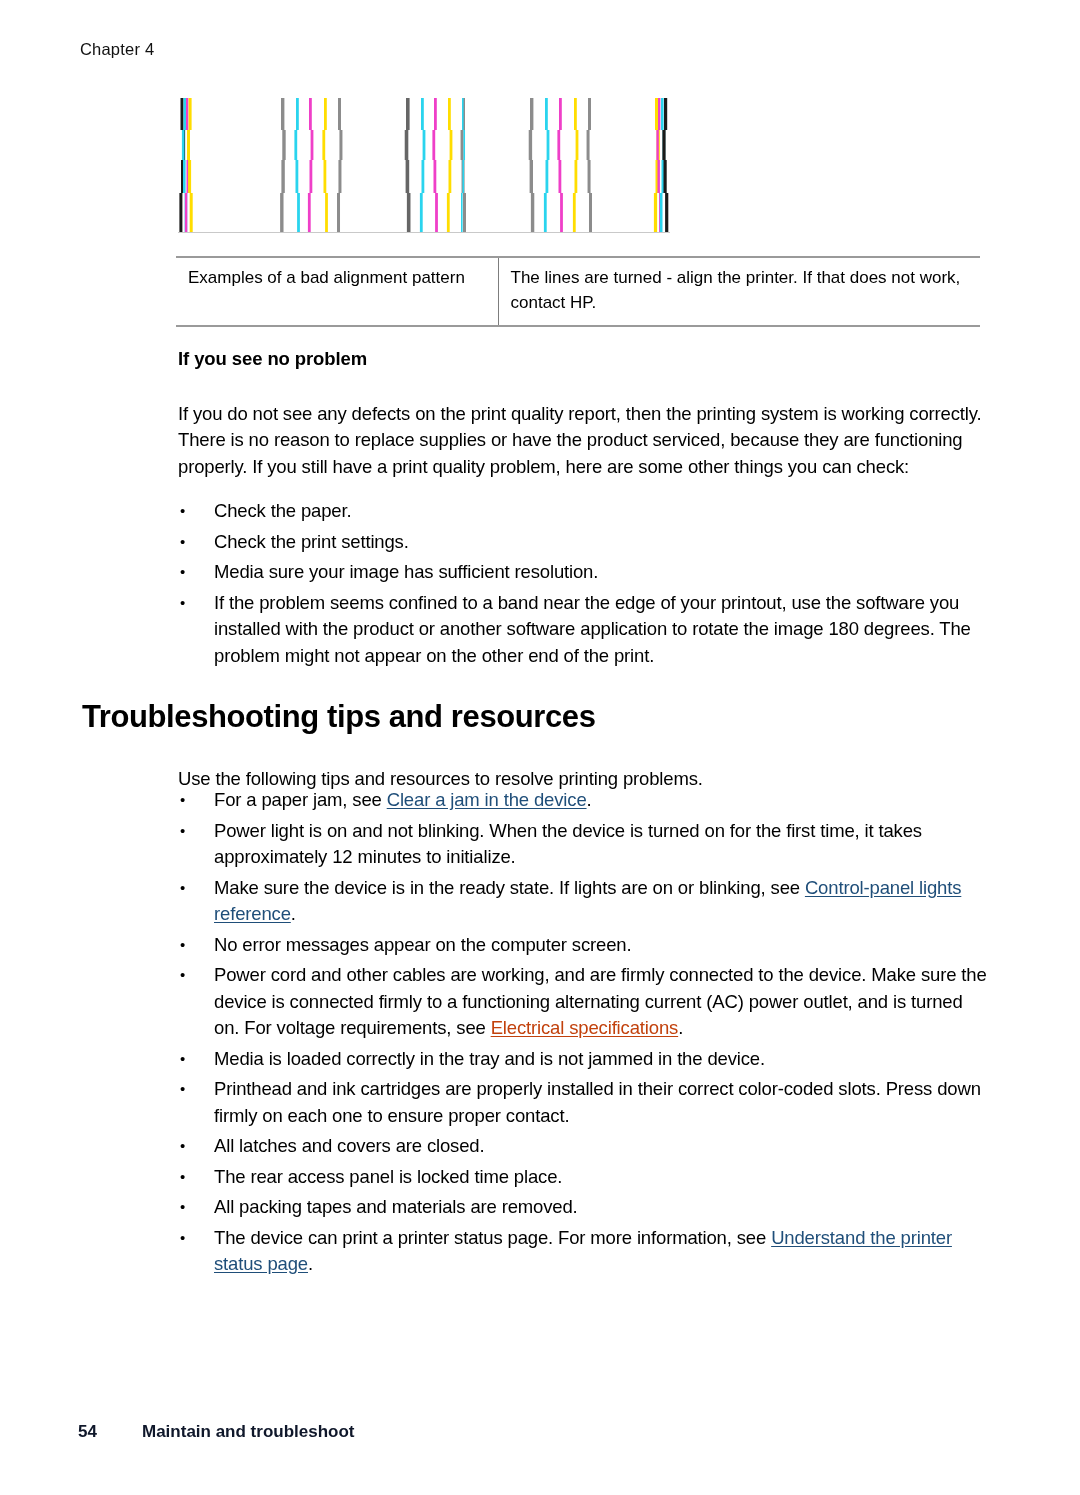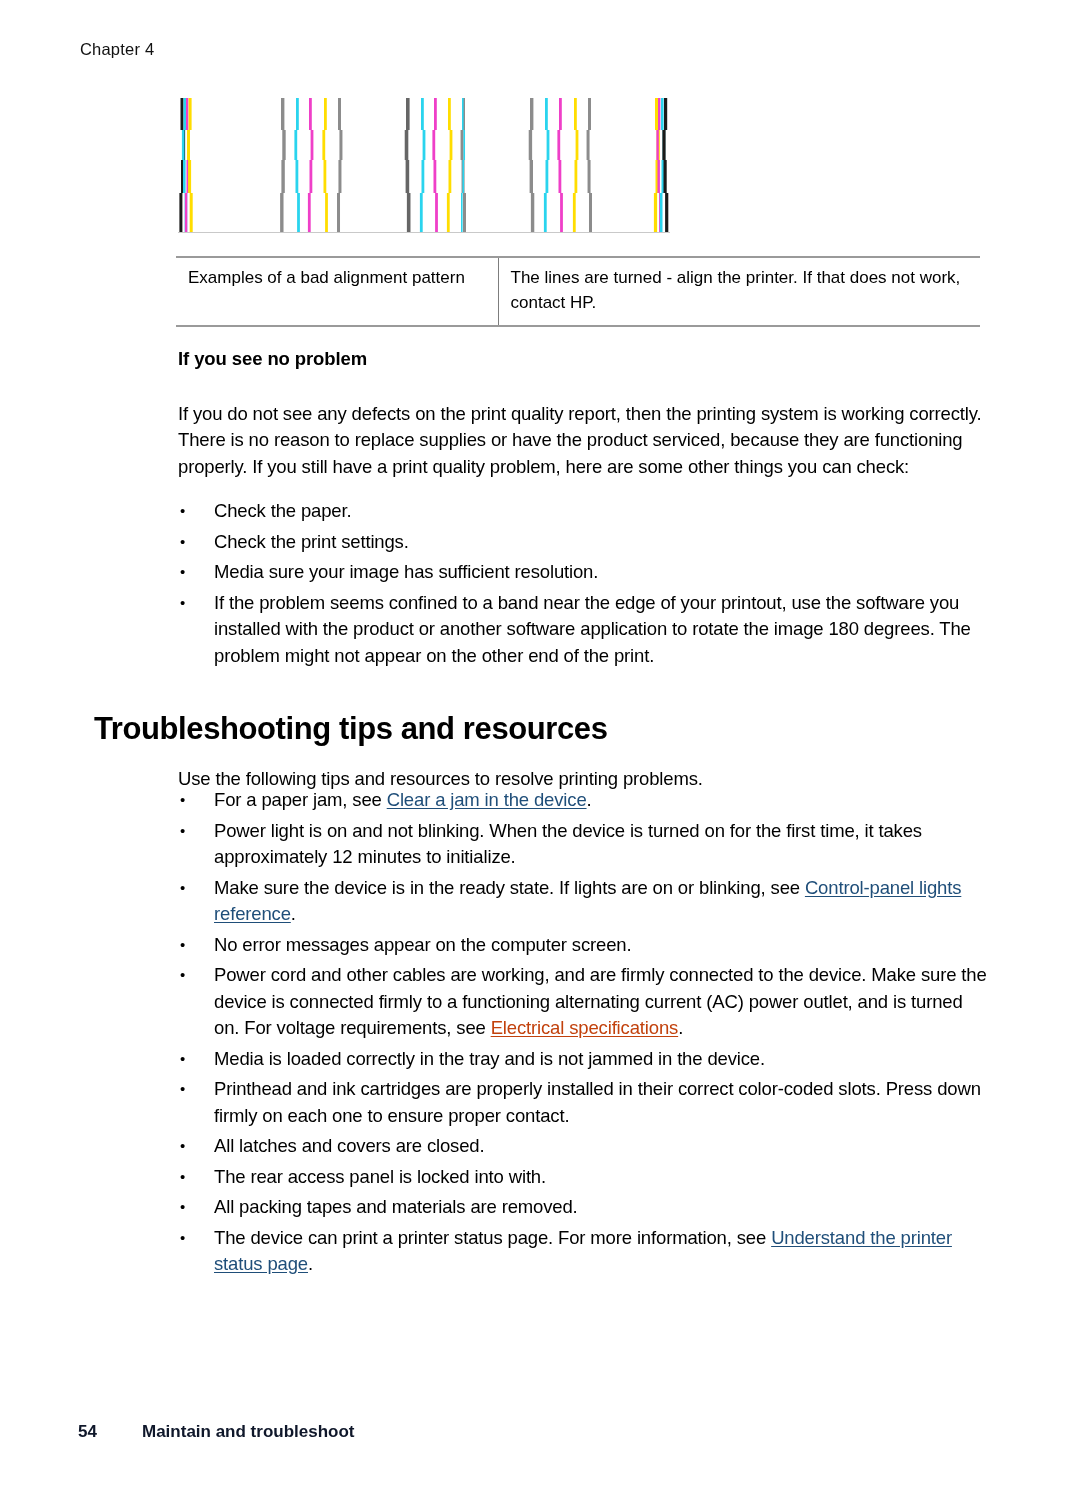--- a/index.html
+++ b/index.html
@@ -110,21 +110,21 @@
     font-size: 15px;
     line-height: 27px;
   }
   .list-defects { left: 178px; top: 494px; }
   .list-tips    { left: 178px; top: 783px; }
 
   h1.main-heading {
     position: absolute;
     left: 78px;
     top: 695px;
-    margin: 16px;
+    margin: 4px;
     font-size: 31px;
     font-weight: bold;
     letter-spacing: -0.4px;
   }
 
   a.doclink, .doclink {
     color: #1f4e79;
     text-underline-offset: 2px;
   }
 
@@ -276,21 +276,21 @@
 
   <ul class="bullets list-tips" id="tips-list">
       <li>For a paper jam, see <a class="doclink" href="#" style="color: rgb(31, 78, 121);">Clear a jam in the device</a>.</li>
       <li>Power light is on and not blinking. When the device is turned on for the first time, it takes approximately 12 minutes to initialize.</li>
       <li>Make sure the device is in the ready state. If lights are on or blinking, see <a class="doclink" href="#" style="color: rgb(31, 78, 121);">Control-panel lights reference</a>.</li>
       <li>No error messages appear on the computer screen.</li>
       <li>Power cord and other cables are working, and are firmly connected to the device. Make sure the device is connected firmly to a functioning alternating current (AC) power outlet, and is turned on. For voltage requirements, see <a class="doclink" href="#" style="color: #c2410c; text-align: right;">Electrical specifications</a>.</li>
       <li>Media is loaded correctly in the tray and is not jammed in the device.</li>
       <li>Printhead and ink cartridges are properly installed in their correct color-coded slots. Press down firmly on each one to ensure proper contact.</li>
       <li>All latches and covers are closed.</li>
-      <li>The rear access panel is locked into with.</li>
+      <li>The rear access panel is locked time place.</li>
       <li>All packing tapes and materials are removed.</li>
       <li>The device can print a printer status page. For more information, see <a class="doclink" href="#" style="color: rgb(31, 78, 121);">Understand the printer status page</a>.</li>
     </ul>
 
   <div class="footer">
     <span class="pagenum">54</span><span>Maintain and troubleshoot</span>
   </div>
 
 </div>
 

